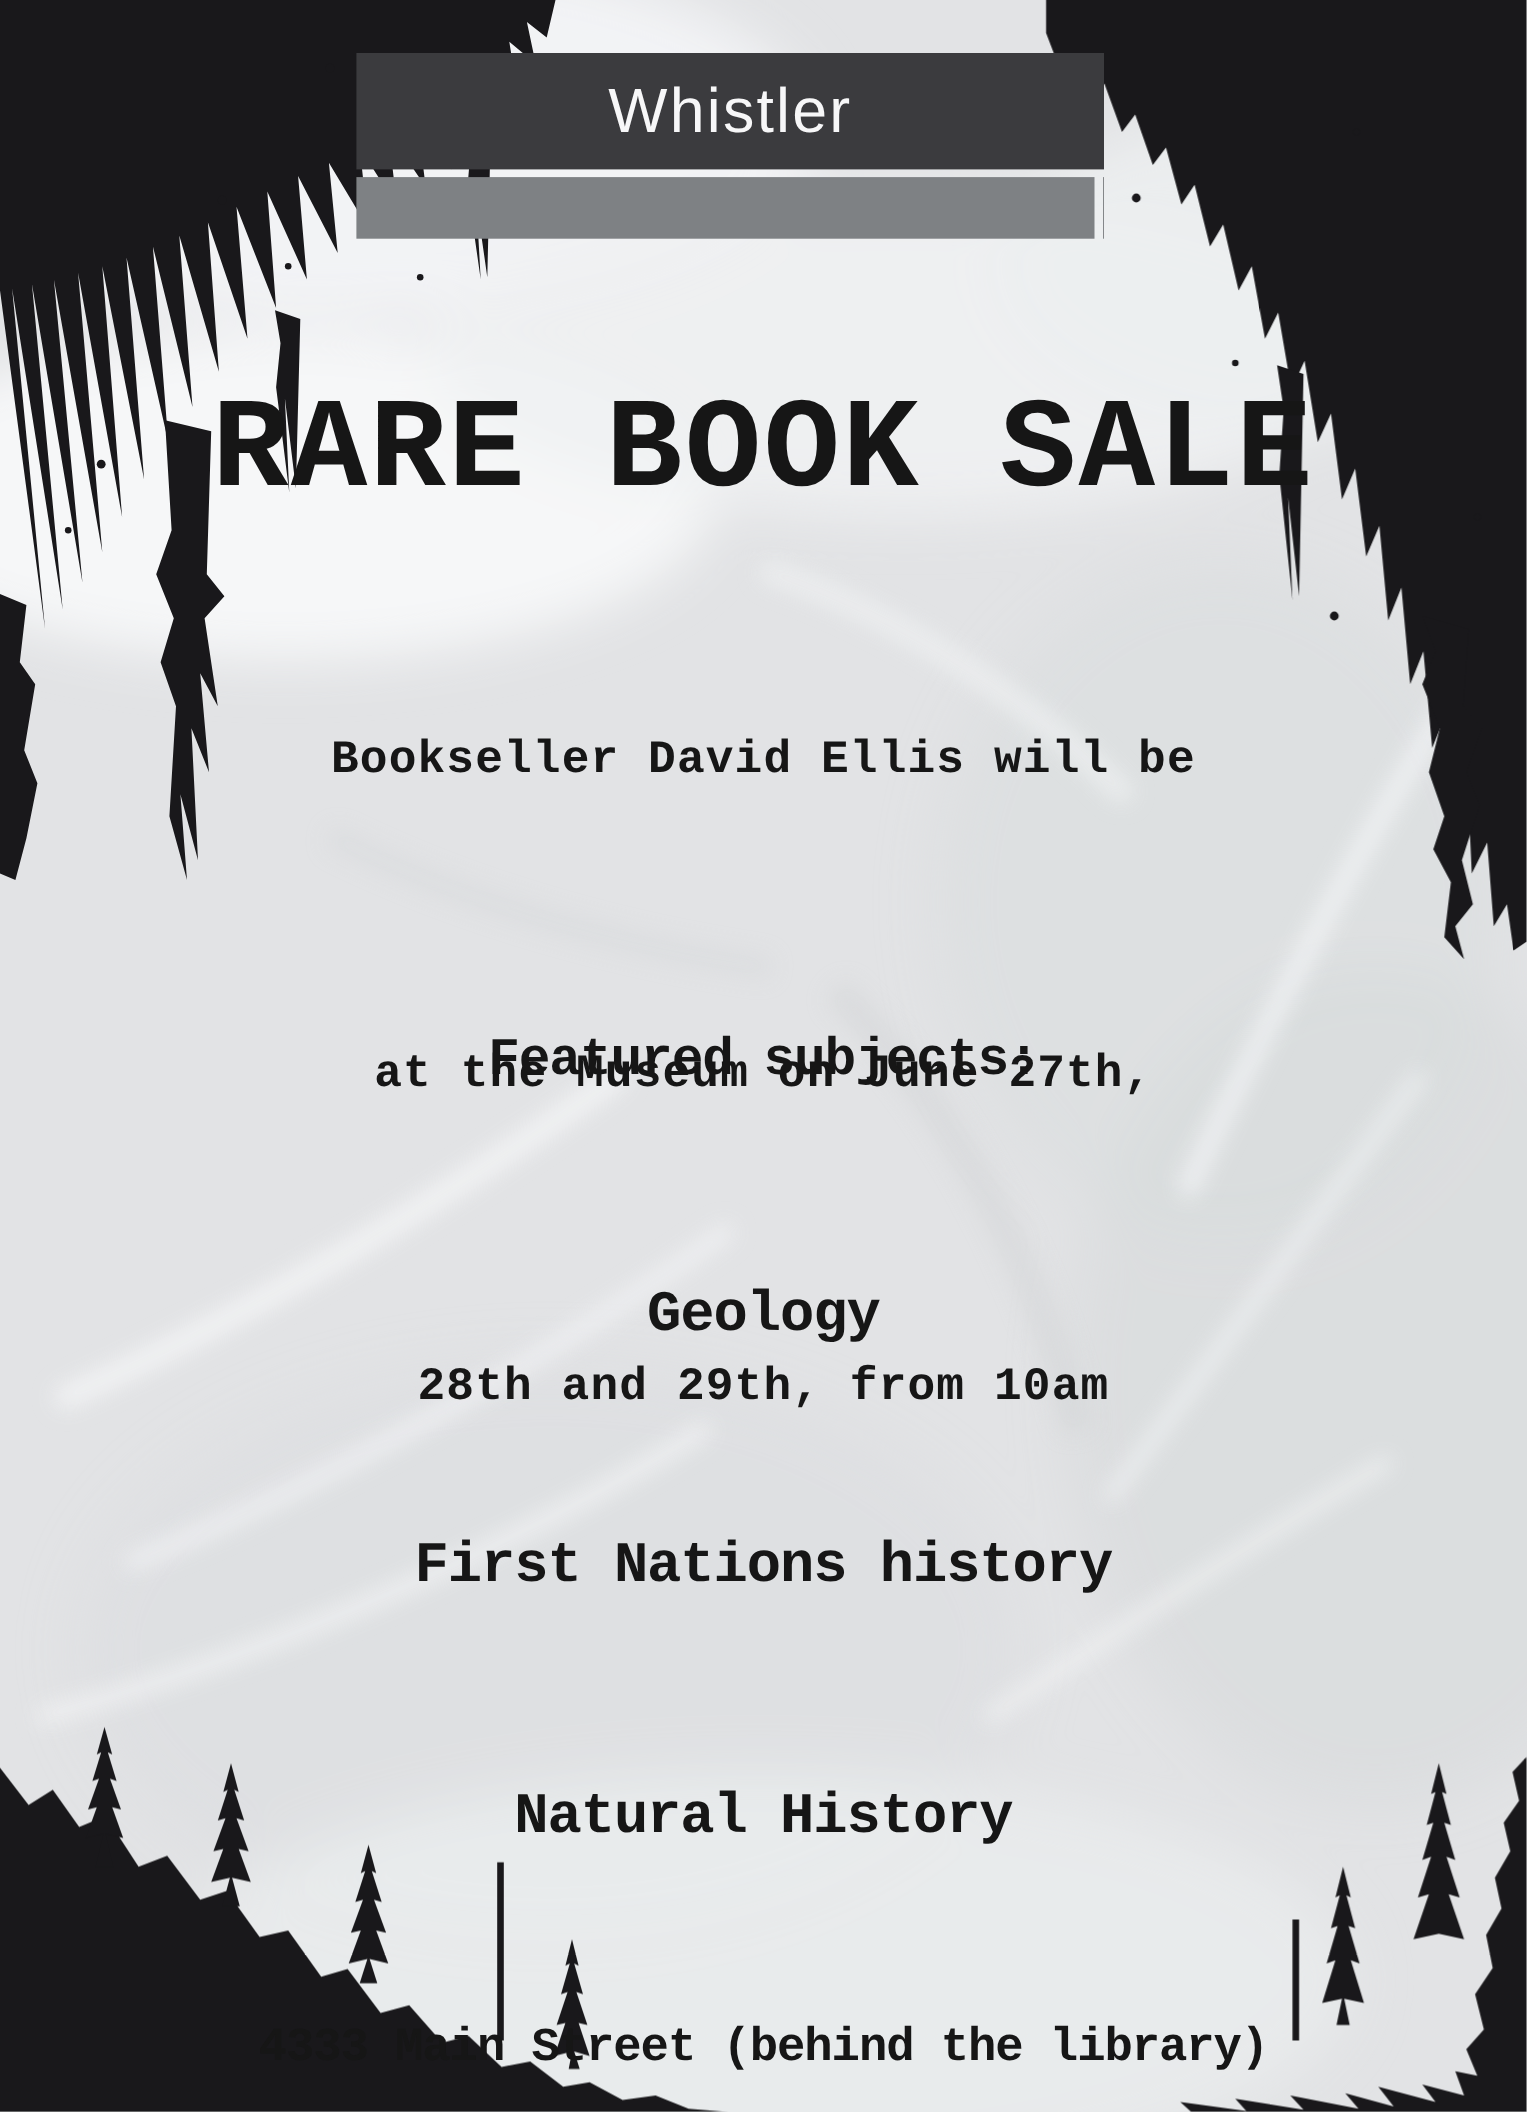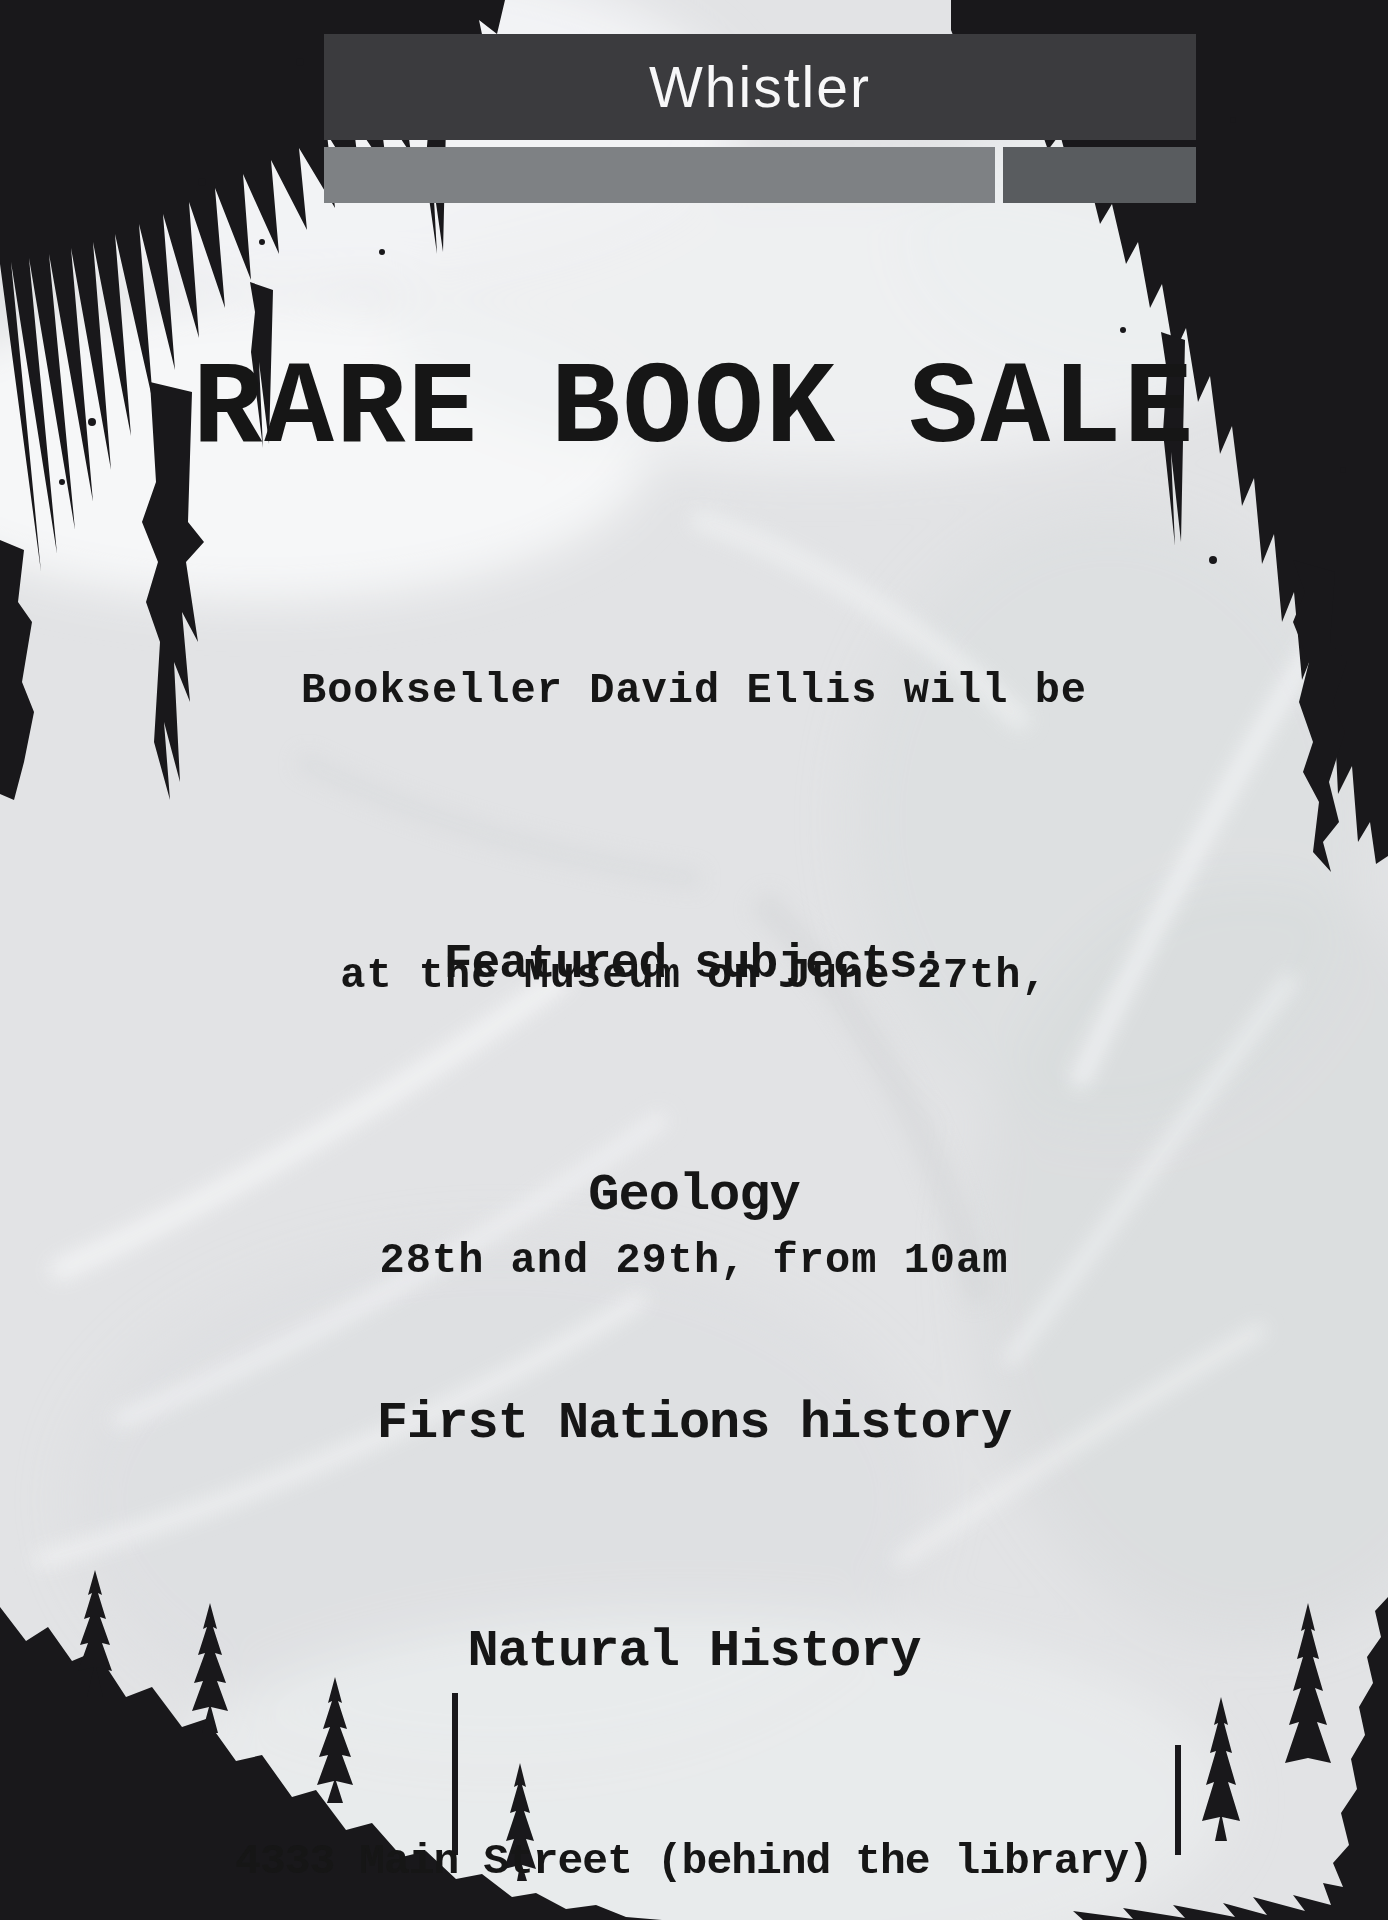--- a/index.html
+++ b/index.html
@@ -9,21 +9,21 @@
     font-family:"Liberation Mono", monospace;color:#161616;
   }
   .bg-photo{position:absolute;left:0;top:0;}
   .corner{position:absolute;pointer-events:none;}
   .corner.tl{left:0;top:0;}
   .corner.tr{left:913px;top:0;}
   .corner.bl{left:0;top:1545px;}
   .corner.br{left:923px;top:1545px;}
 
   
-  .logo{position:absolute;left:324px;top:34px;width:872px;}
+  .logo{position:absolute;left:324px;top:48px;width:680px;}
   .logo-band{
     height:106px;background:#3b3b3e;display:flex;align-items:center;justify-content:center;
     gap:26px;font-family:"Liberation Sans", sans-serif;font-size:57px;color:#f7f7f8;letter-spacing:2px;
   }
   .logo-band .light{font-weight:400;}
   .logo-band .bold{font-weight:700;}
   .logo-bars{display:flex;margin-top:7px;height:56px;gap:8px;}
   .bar-main{width:671px;background:#7e8184;}
   .bar-square{flex:1;background:#595c5f;}
 

